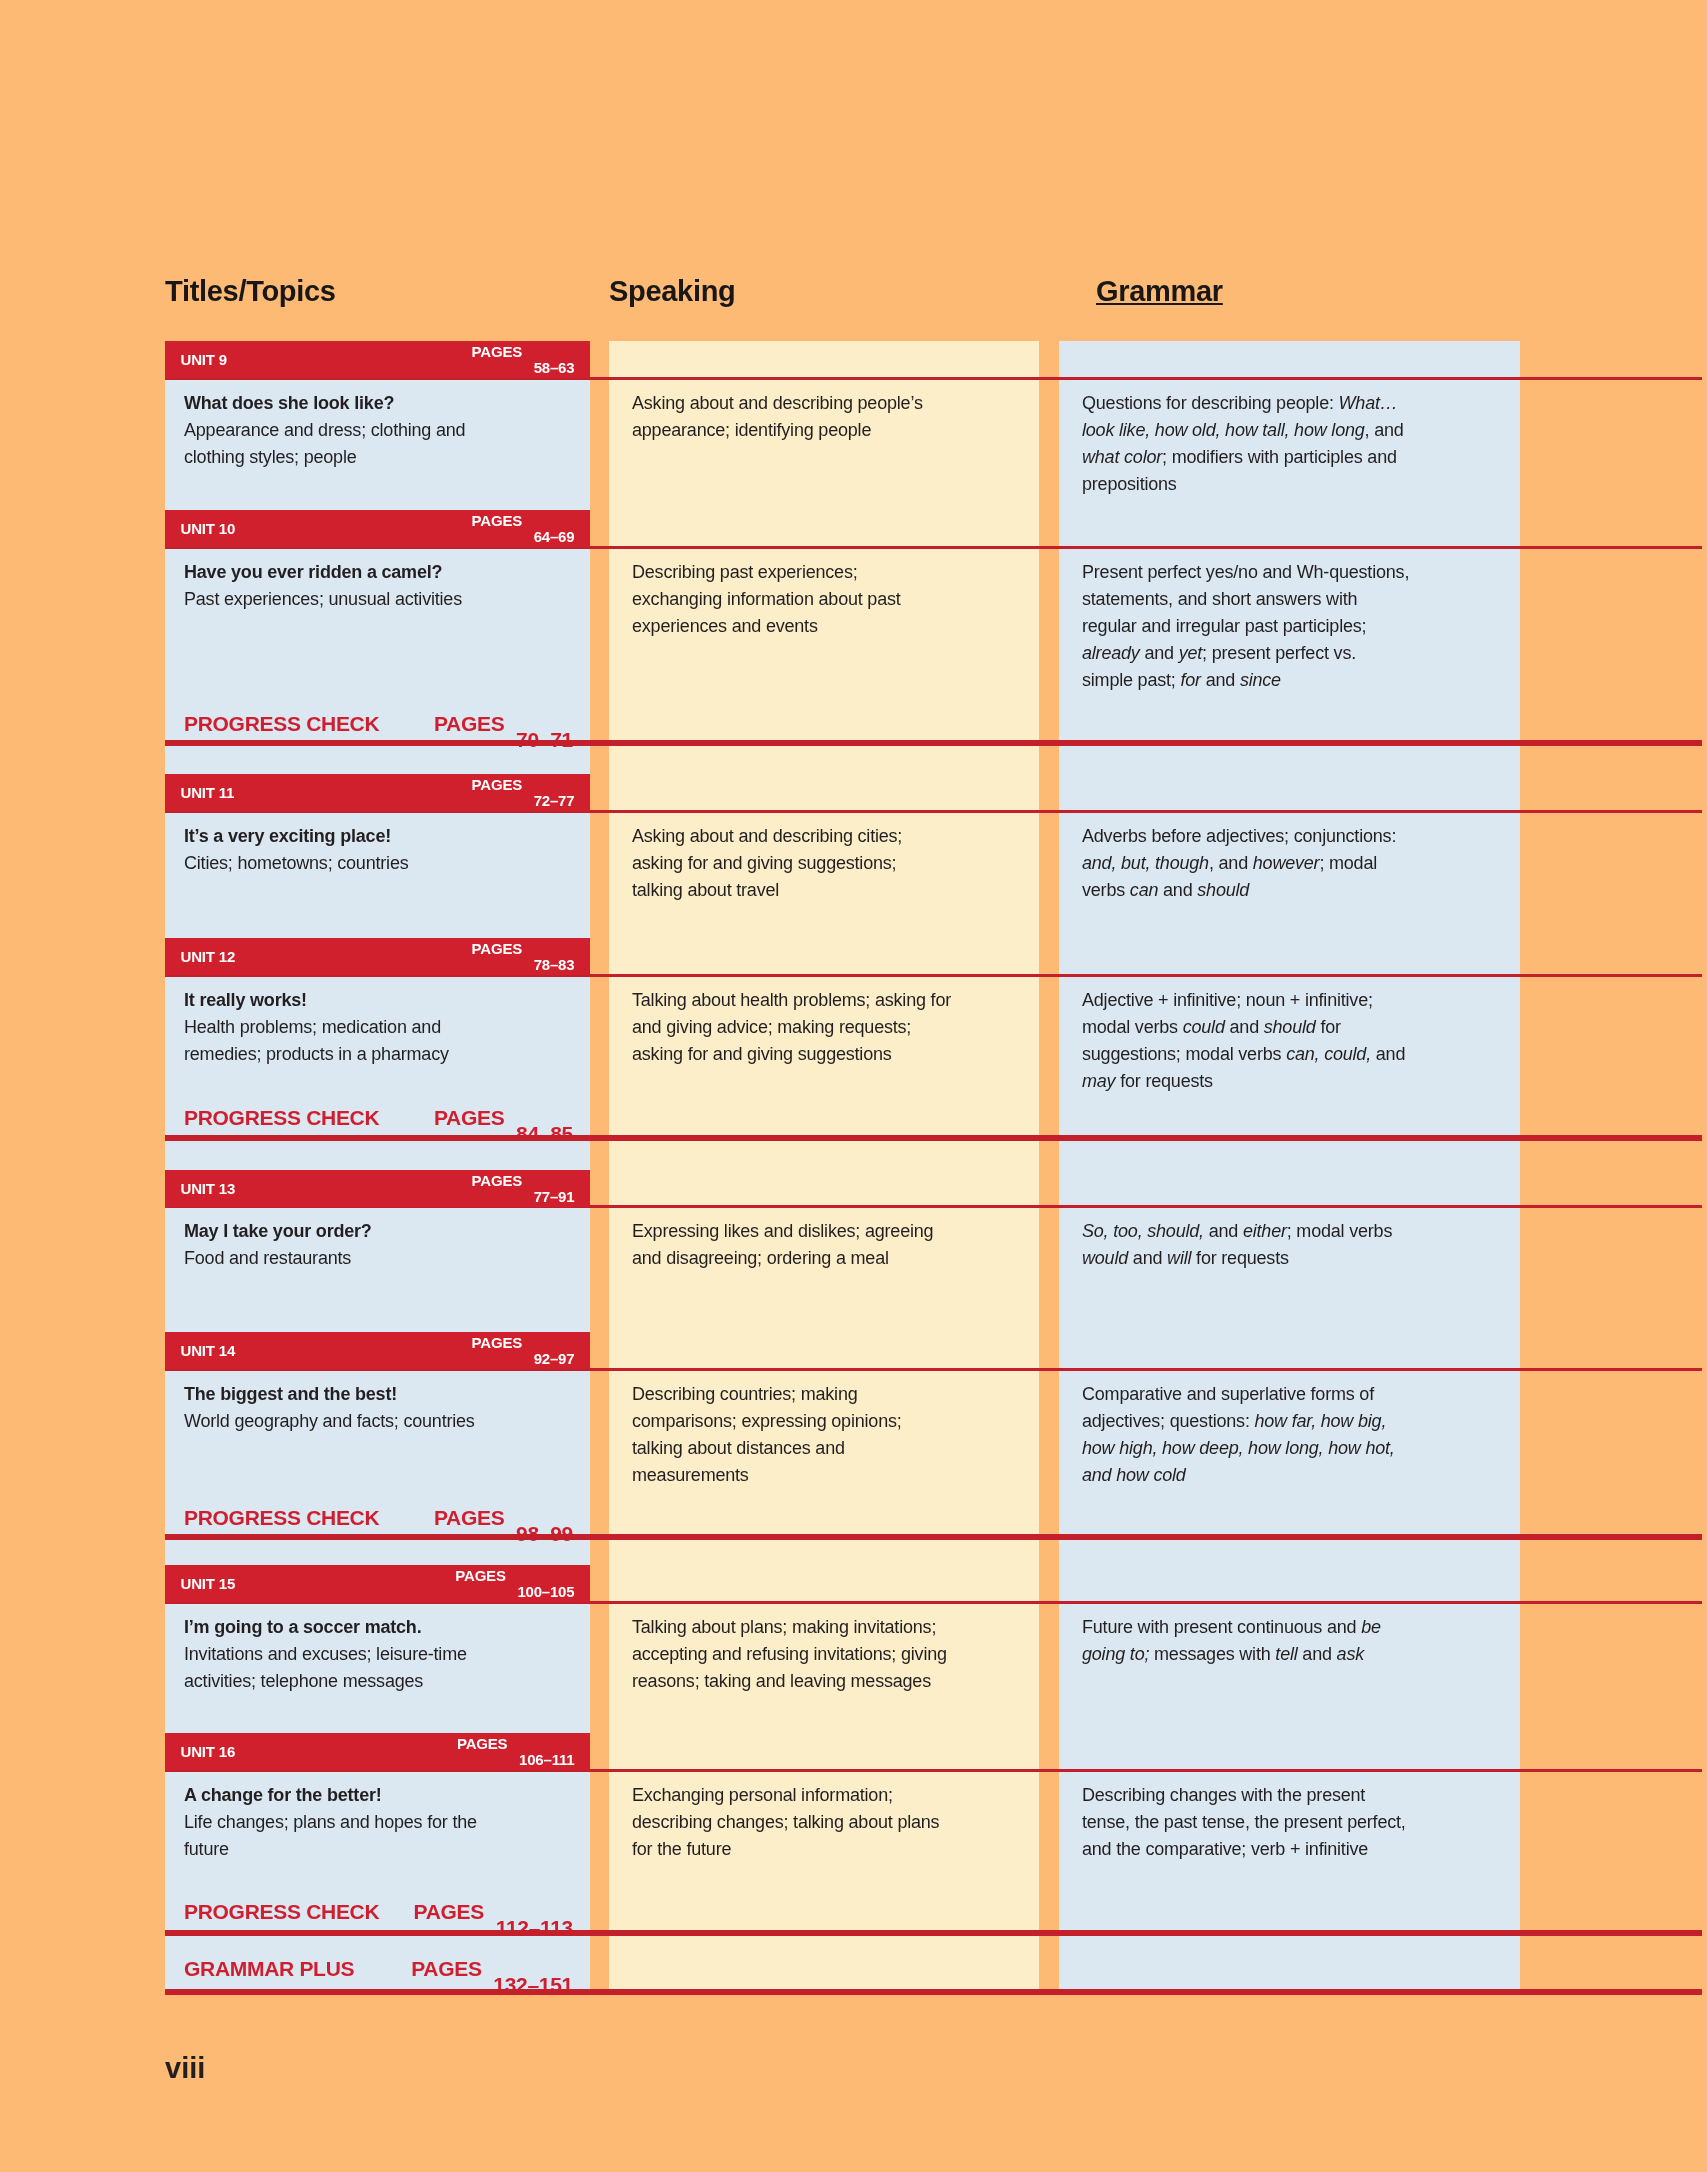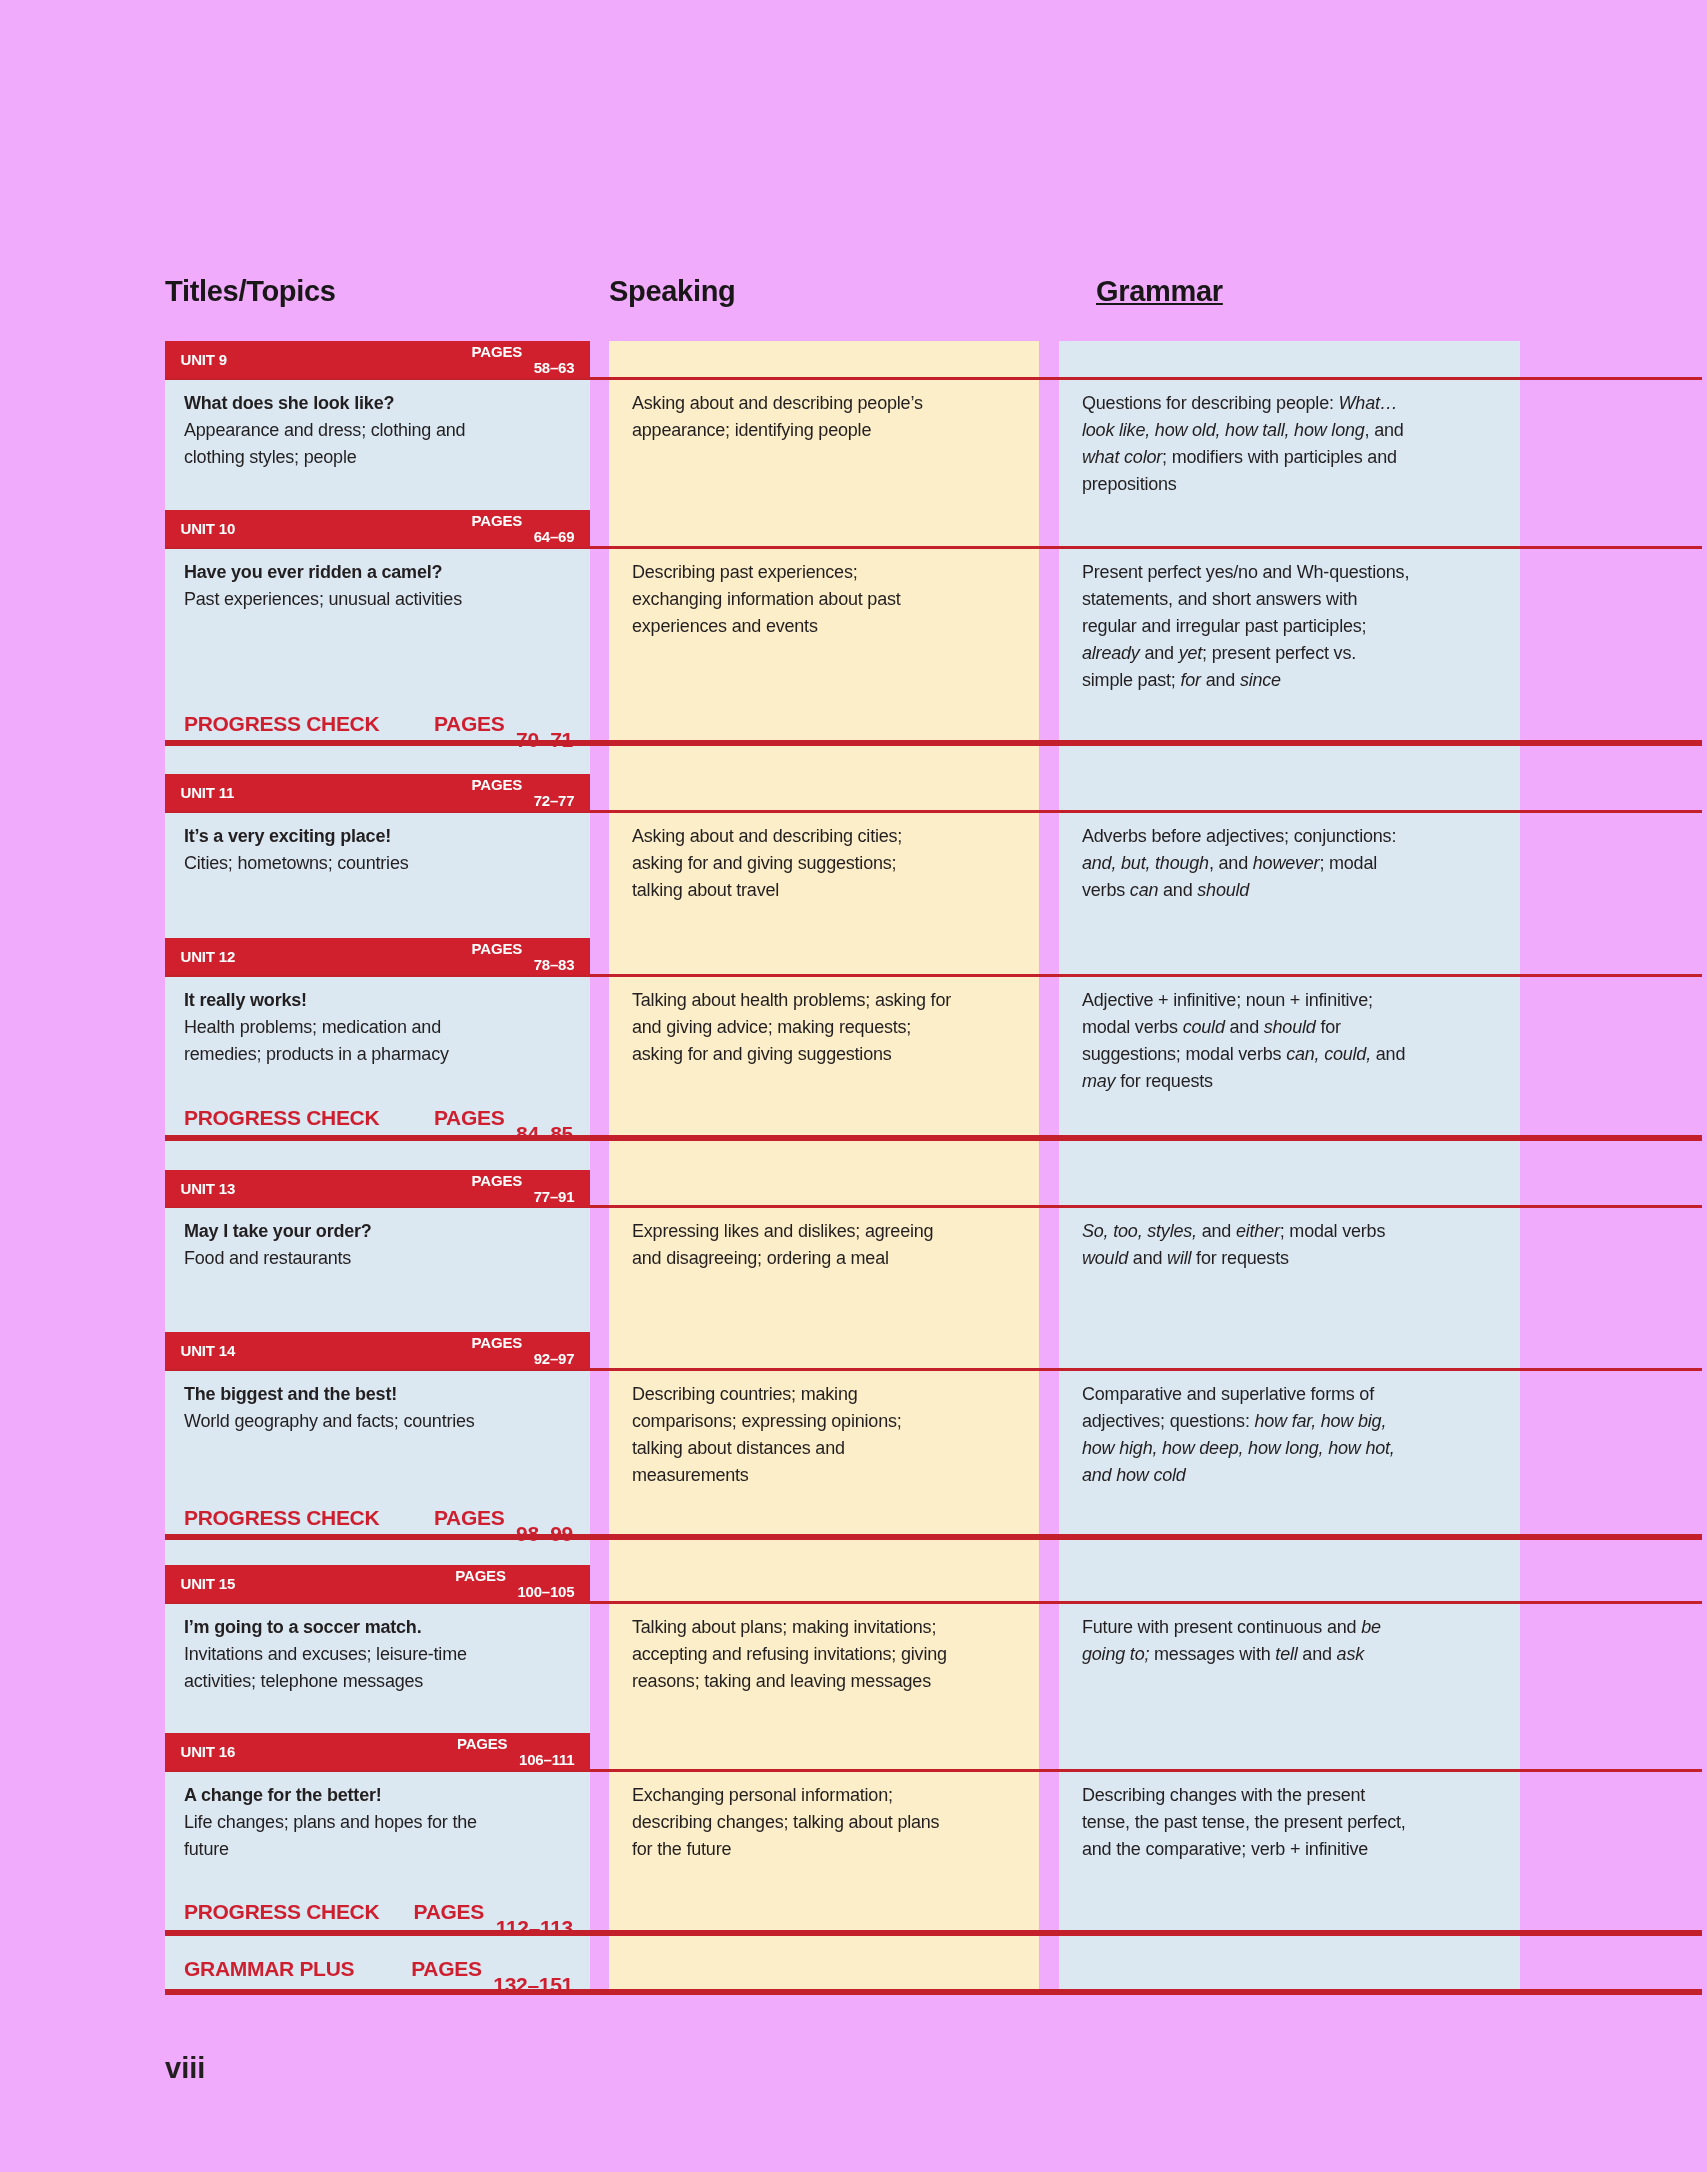--- a/index.html
+++ b/index.html
@@ -1,20 +1,20 @@
 <!DOCTYPE html>
 <html style="font-size:10.4px"><head>
 <meta charset="utf-8">
 <style>
   html,body{margin:0;padding:0;background:#ffffff;}
   .page{
     position:relative;
     width:1708px;
     height:2172px;
-    background:#f0abfc;
+    background:#fdba74;
     font-family:"Liberation Sans", sans-serif;
     overflow:hidden;
   }
   .col-header{
     position:absolute;
     top:275px;
     font-weight:bold;
     font-size:29px;
     color:#1a1718;
     letter-spacing:-0.3px;
@@ -162,21 +162,21 @@
     <span class="pages-wrap">
       <span>PAGES</span>
       <span class="pages-num">77–91</span>
     </span>
   </div>
   <div class="cell c-titles" style="top:1218px">
     <div class="cell-title">May I take your order?</div>
     <div>Food and restaurants</div>
   </div>
   <div class="cell c-speak" style="top:1218px">Expressing likes and dislikes; agreeing and disagreeing; ordering a meal</div>
-  <div class="cell c-gram" style="top:1218px"><i>So, too, styles,</i><span> and </span><i>either</i><span>; modal verbs </span><i>would</i><span> and </span><i>will</i><span> for requests</span></div>
+  <div class="cell c-gram" style="top:1218px"><i>So, too, should,</i><span> and </span><i>either</i><span>; modal verbs </span><i>would</i><span> and </span><i>will</i><span> for requests</span></div>
 
   <div class="unit-bar" style="top:1332px">
     <span>UNIT 14</span>
     <span class="pages-wrap">
       <span>PAGES</span>
       <span class="pages-num">92–97</span>
     </span>
   </div>
   <div class="cell c-titles" style="top:1381px">
     <div class="cell-title">The biggest and the best!</div>

